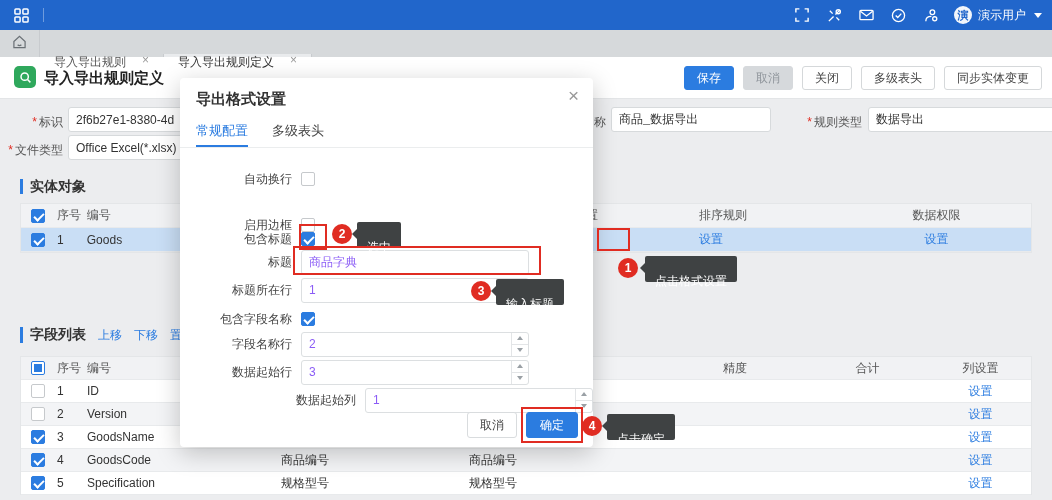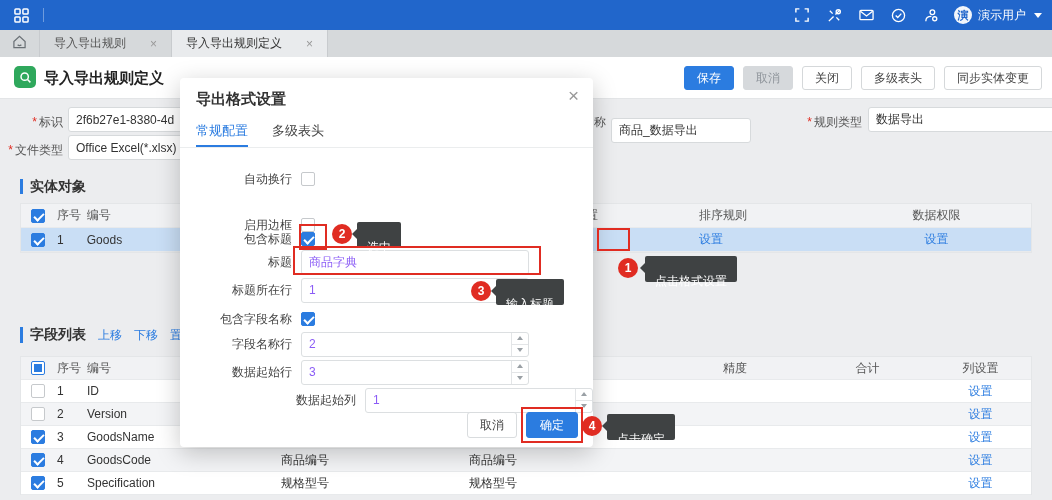--- a/index.html
+++ b/index.html
@@ -12,21 +12,21 @@
   .tb-sep { width:1px; height:14px; background:rgba(255,255,255,.35); margin-left:14px; }
   .tb-right { position:absolute; right:10px; top:0; height:30px; display:flex; align-items:center; gap:16px; }
   .tb-ic { width:16px; height:16px; display:flex; align-items:center; justify-content:center; cursor:pointer; }
   .tb-user { display:flex; align-items:center; gap:6px; color:#fff; font-size:12px; cursor:pointer; }
   .tb-avatar { width:18px; height:18px; border-radius:50%; background:#f2f6fb; color:#2166cb; font-size:11px; display:flex; align-items:center; justify-content:center; font-weight:bold; }
   .tb-caret { width:0; height:0; border-left:4px solid transparent; border-right:4px solid transparent; border-top:5px solid #fff; margin-left:2px; }
 
   
   .tabbar { position:absolute; left:0; top:30px; width:1052px; height:27px; background:#d6d9db; display:flex; align-items:stretch; z-index:5; }
   .home-tab { width:40px; display:flex; align-items:center; justify-content:center; cursor:pointer; border-right:1px solid #c8cbce; }
-  .tab { display:flex; align-items:center; gap:24px; padding:0 14px; font-size:12px; color:#555; cursor:pointer; border-right:1px solid #c8cbce; }
+  .tab { display:flex; gap:16px; padding:0 14px; font-size:12px; color:#555; cursor:pointer; border-right:1px solid #c8cbce;margin-top:24px; }
   .tab.active { background:#e9ebed; color:#333; }
   .tab .x { color:#999; font-size:12px; line-height:1; }
 
   
   .pagehead { position:absolute; left:0; top:57px; width:1052px; height:42px; background:#fff; border-bottom:1px solid #e3e5e7; z-index:4; }
   .ph-icon { position:absolute; left:14px; top:9px; width:22px; height:22px; border-radius:5px; background:#2fa85c; display:flex; align-items:center; justify-content:center; }
   .ph-title { position:absolute; left:44px; top:12px; font-size:15px; font-weight:bold; color:#222; }
   .ph-btns { position:absolute; right:10px; top:9px; display:flex; gap:9px; }
   .btn { height:24px; padding:0 12px; border-radius:3px; border:1px solid #d5d8da; background:#fff; font-size:12px; color:#444; display:flex; align-items:center; cursor:pointer; }
   .btn.primary { background:#2b7ce0; border-color:#2b7ce0; color:#fff; }
@@ -204,21 +204,21 @@
       <button class="btn">同步实体变更</button>
     </div>
   </div>
 
   <div class="f-label" style="left:0;top:114px;width:63px;"><span class="req">*</span><span>标识</span></div>
   <input class="f-input" style="left: 68px; top: 107px; width: 220px;" value="2f6b27e1-8380-4d">
   <div class="f-label" style="left:0;top:142px;width:63px;"><span class="req">*</span><span>文件类型</span></div>
   <input class="f-input" style="left: 68px; top: 135px; width: 220px;" value="Office Excel(*.xlsx)">
 
   <div class="f-label" style="left:540px;top:114px;width:66px;"><span class="req">*</span><span>名称</span></div>
-  <input class="f-input" style="left: 611px; top: 118px; width: 140px;" value="商品_数据导出">
+  <input class="f-input" style="left: 611px; top: 107px; width: 160px; font-family: Liberation Mono, monospace;" value="商品_数据导出">
   <div class="f-label" style="left:790px;top:114px;width:72px;"><span class="req">*</span><span>规则类型</span></div>
   <input class="f-input" style="left: 868px; top: 107px; width: 193px;" value="数据导出">
 
   <div class="sec-title" style="left:20px;top:179px;">实体对象</div>
   <div class="tbl" style="top:203px;">
     <div class="trow head">
       <div class="col c-chk">
           <span class="cb on"></span>
         </div>
       <div class="col c-no">序号</div>

